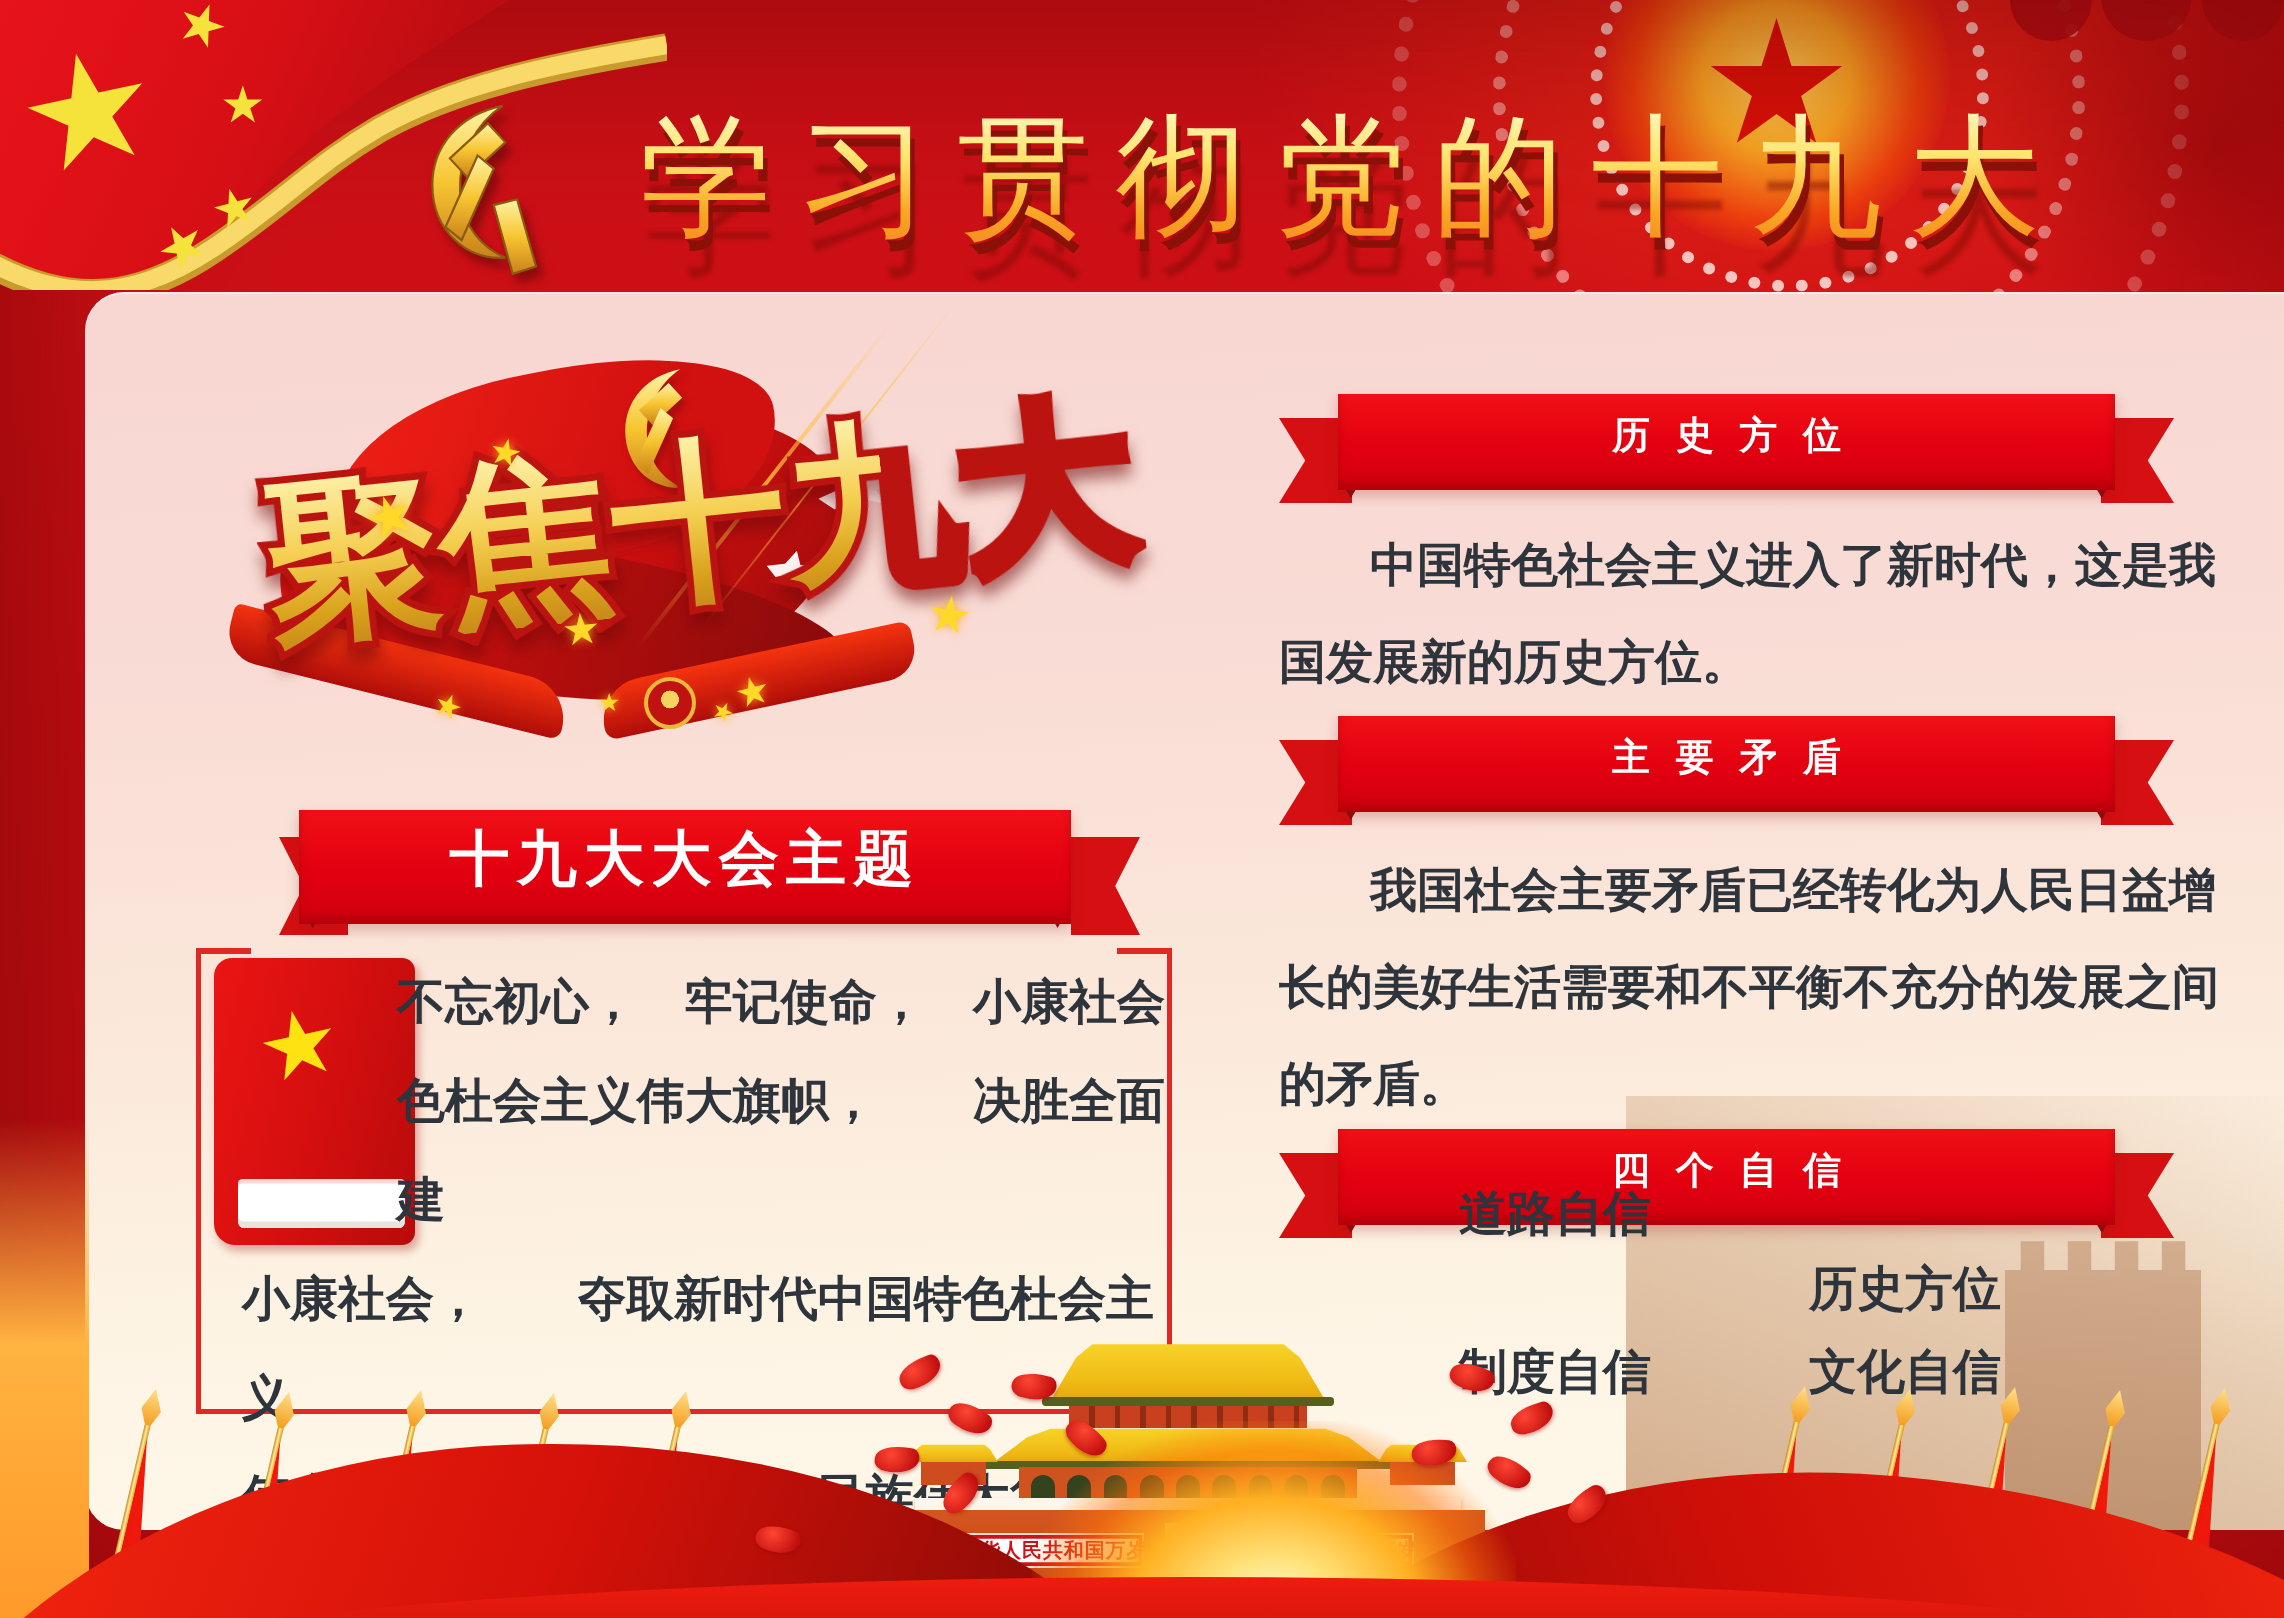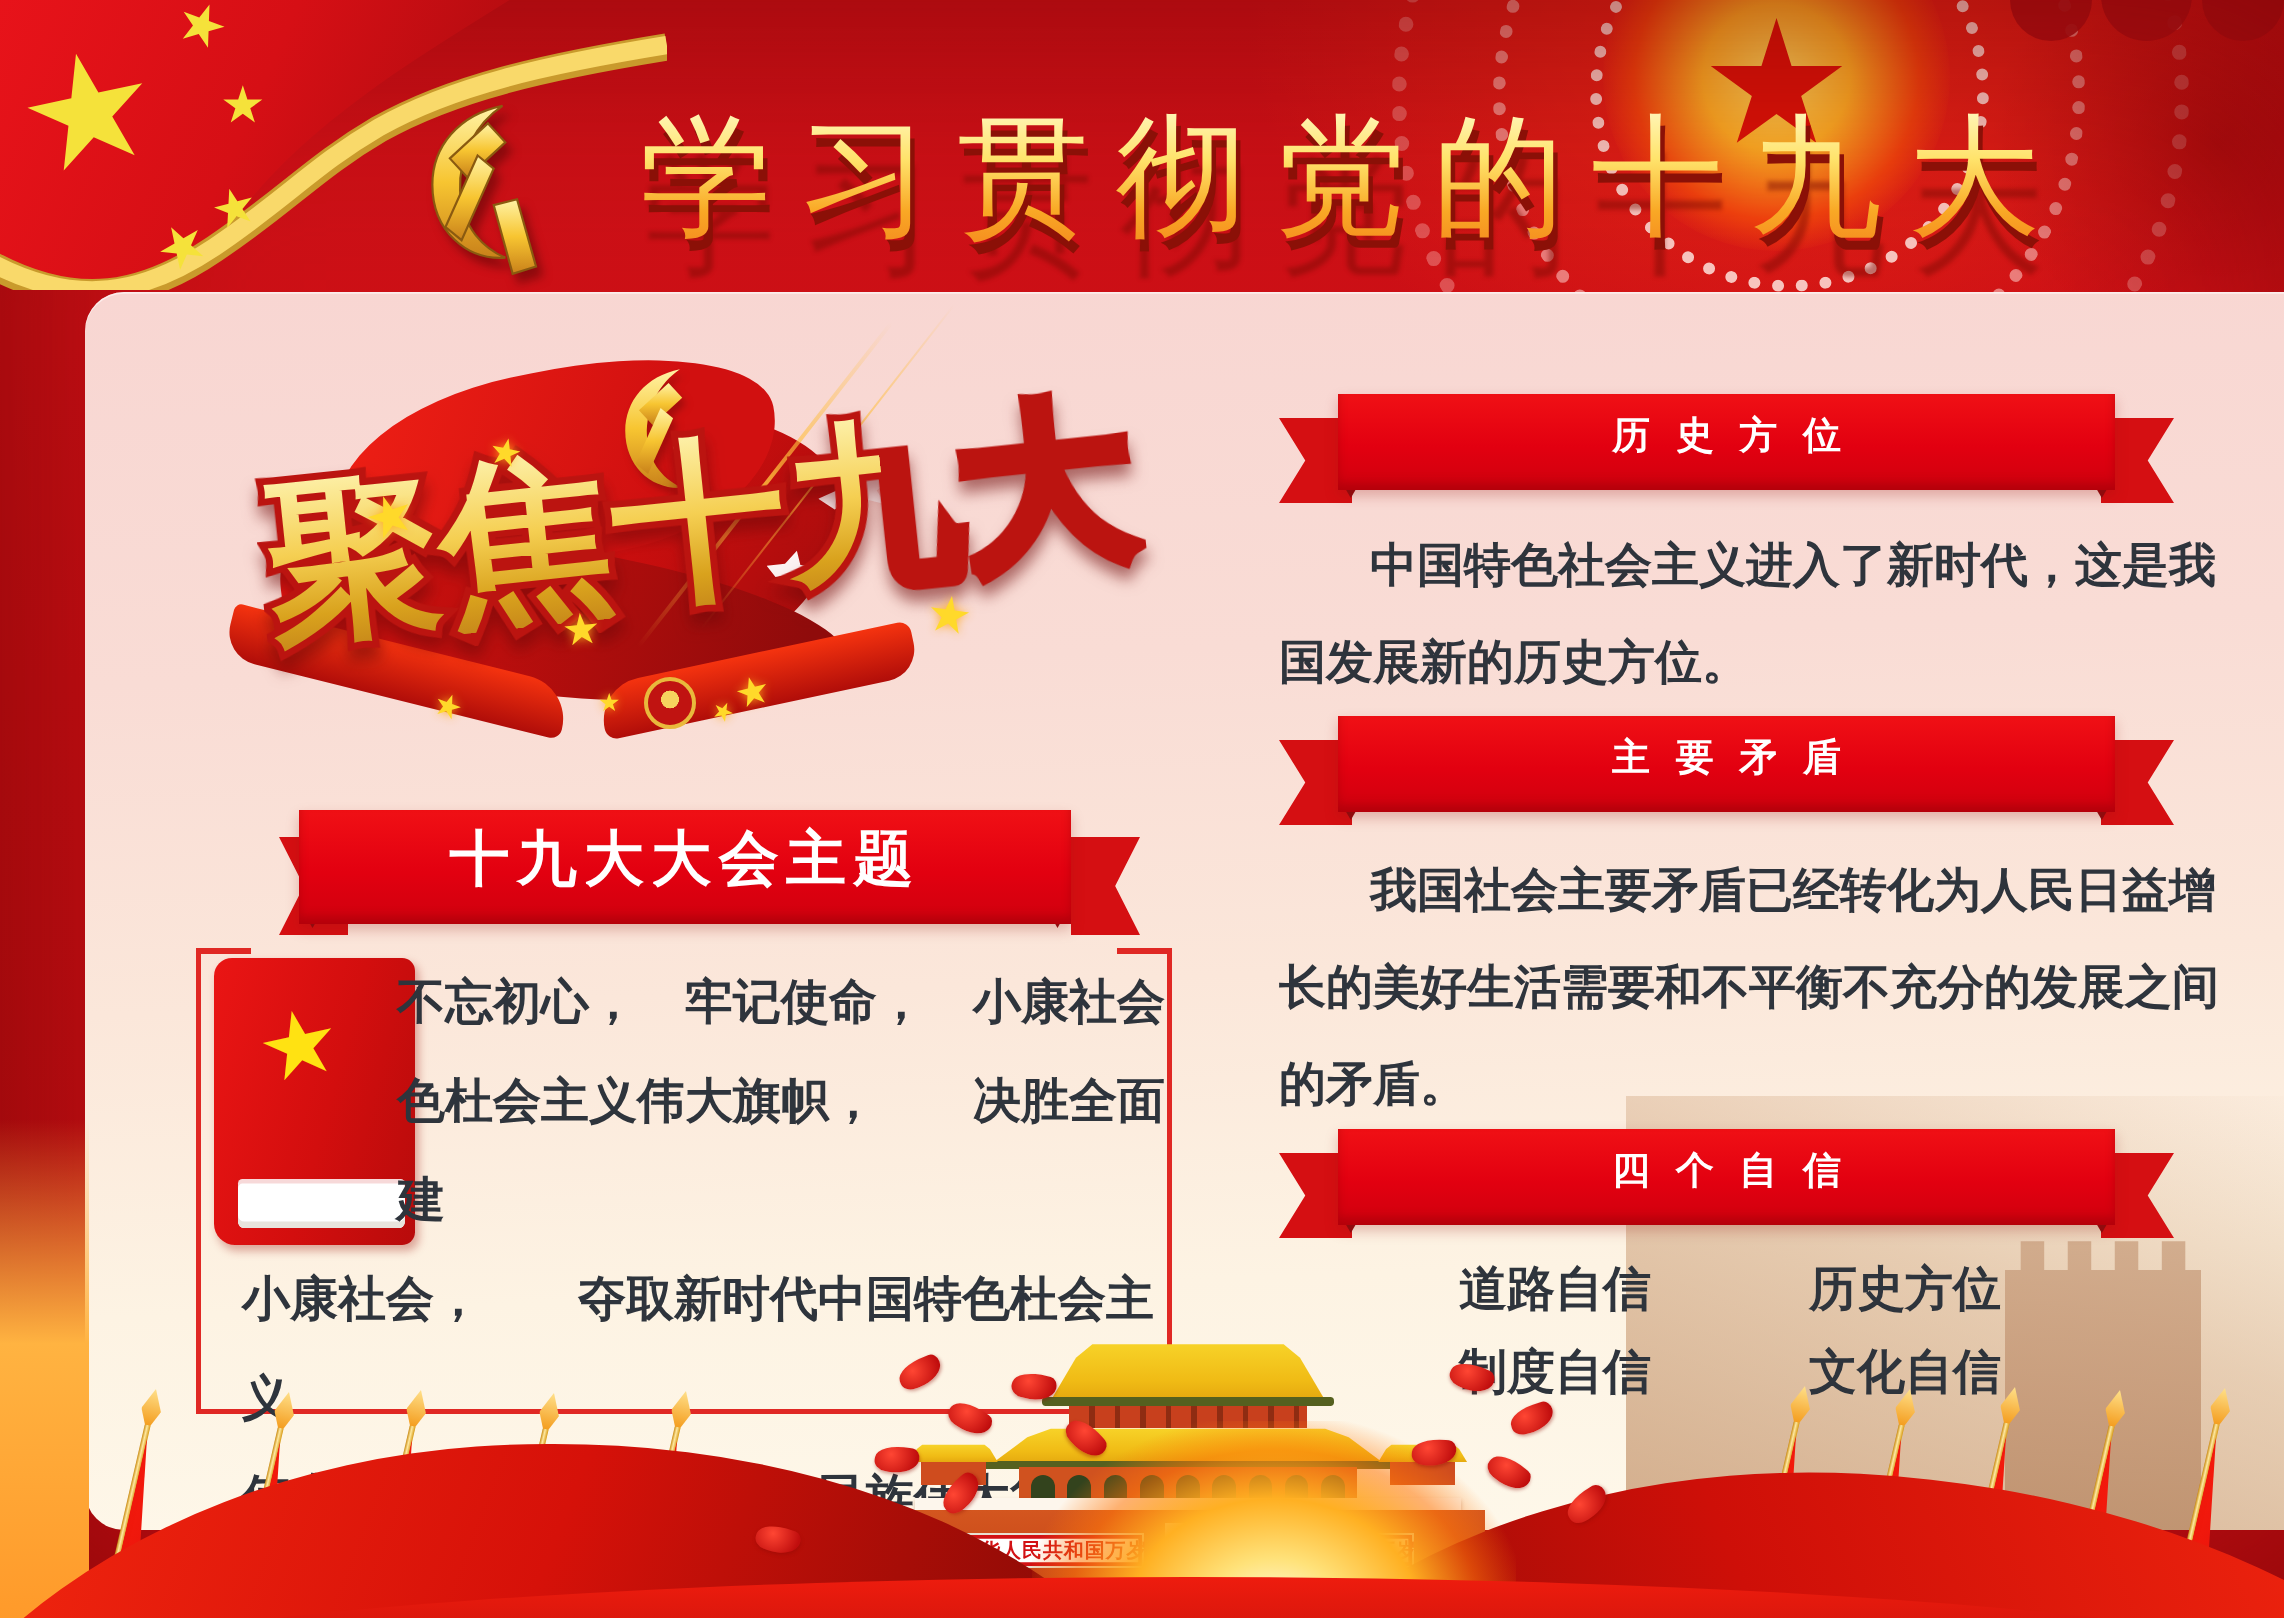--- a/index.html
+++ b/index.html
@@ -296,21 +296,21 @@
     <div>的矛盾。</div>
   </div>
 
   <div class="abs ribbon-tail tail-l sec-tail" style="left:1279px;top:1153px;"></div>
   <div class="abs ribbon-tail tail-r sec-tail" style="left:2101px;top:1153px;"></div>
   <div class="abs fold" style="left:1338px;top:1211px;width:25.6px;height:22px;"></div>
   <div class="abs fold" style="left:2089px;top:1211px;width:25.6px;height:22px;"></div>
   <div class="abs ribbon-main sec-ribbon" style="top:1129px;">
     <span>四个自信</span>
   </div>
-  <span class="abs item" style="left:1459px;top:1257px;text-align:center;">道路自信</span>
+  <span class="abs item" style="left:1459px;top:1182px;text-align:center;">道路自信</span>
   <span class="abs item" style="left:1809px;top:1257px;">历史方位</span>
   <span class="abs item" style="left:1459px;top:1340px;">制度自信</span>
   <span class="abs item" style="left:1809px;top:1340px;">文化自信</span>
 
   <div class="abs pennant" style="left:146px;top:1389px;">
       <div class="abs spear"></div>
       <div class="abs pole"></div>
       <div class="abs cloth"></div>
     </div>
   <div class="abs pennant" style="left:279px;top:1392px;">

